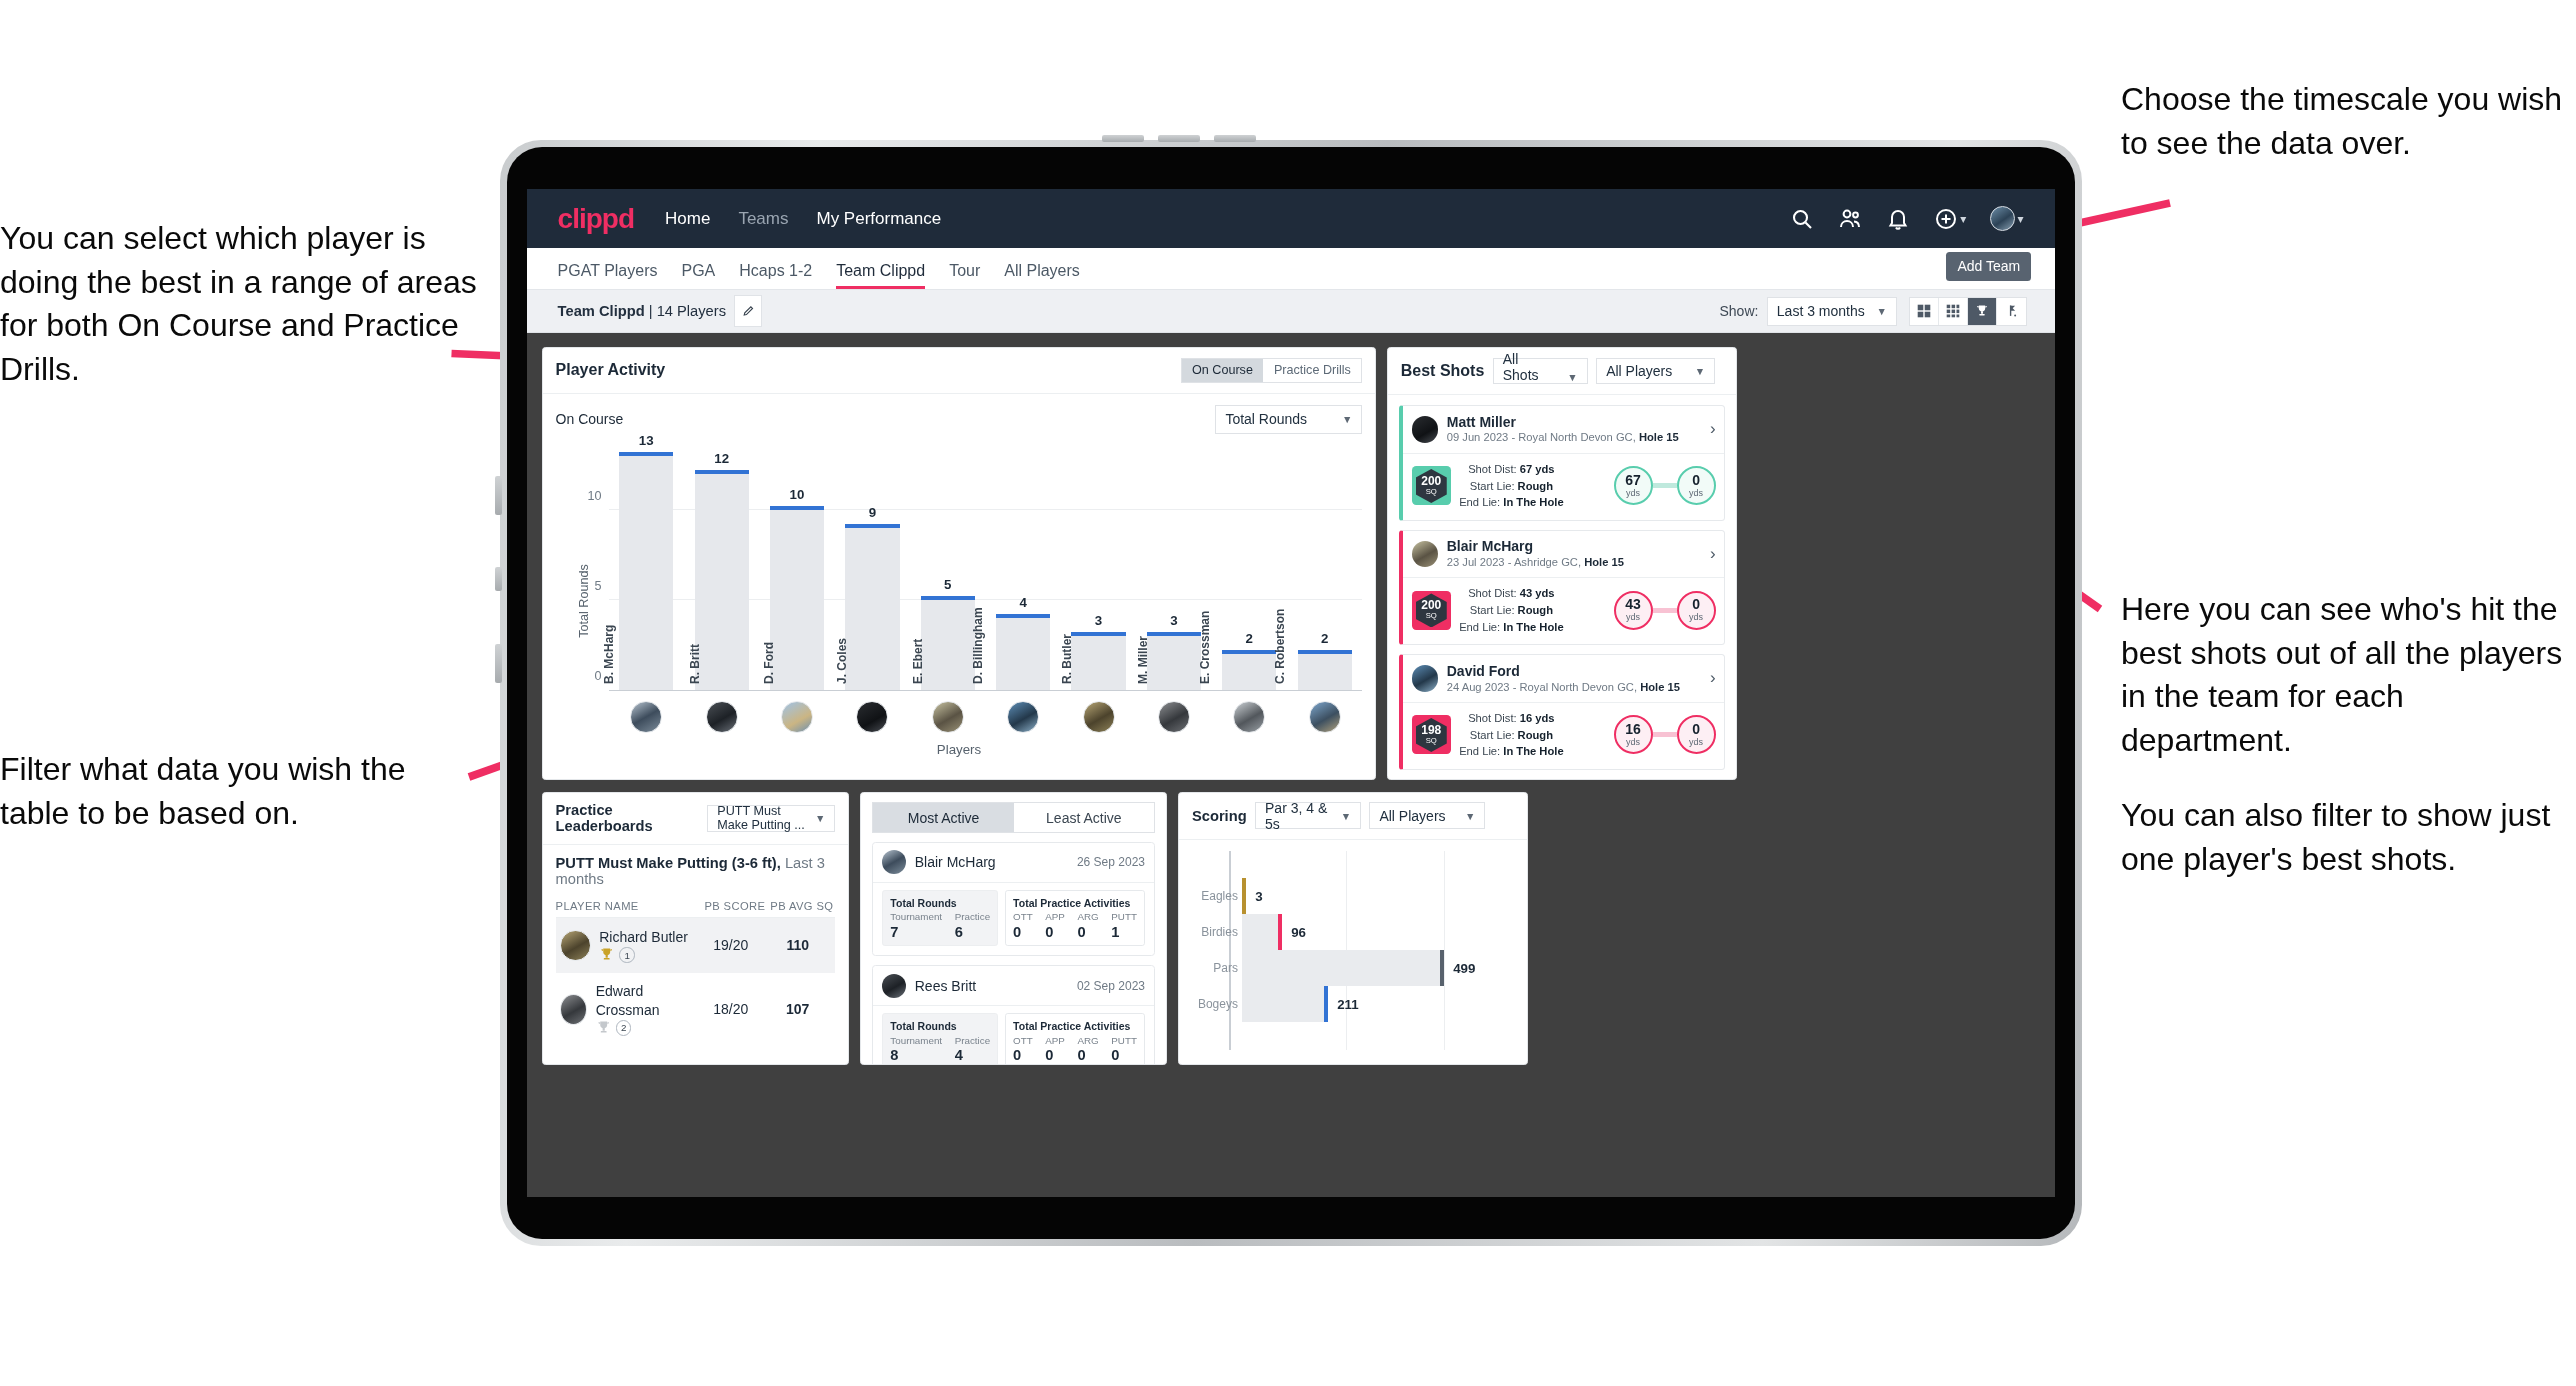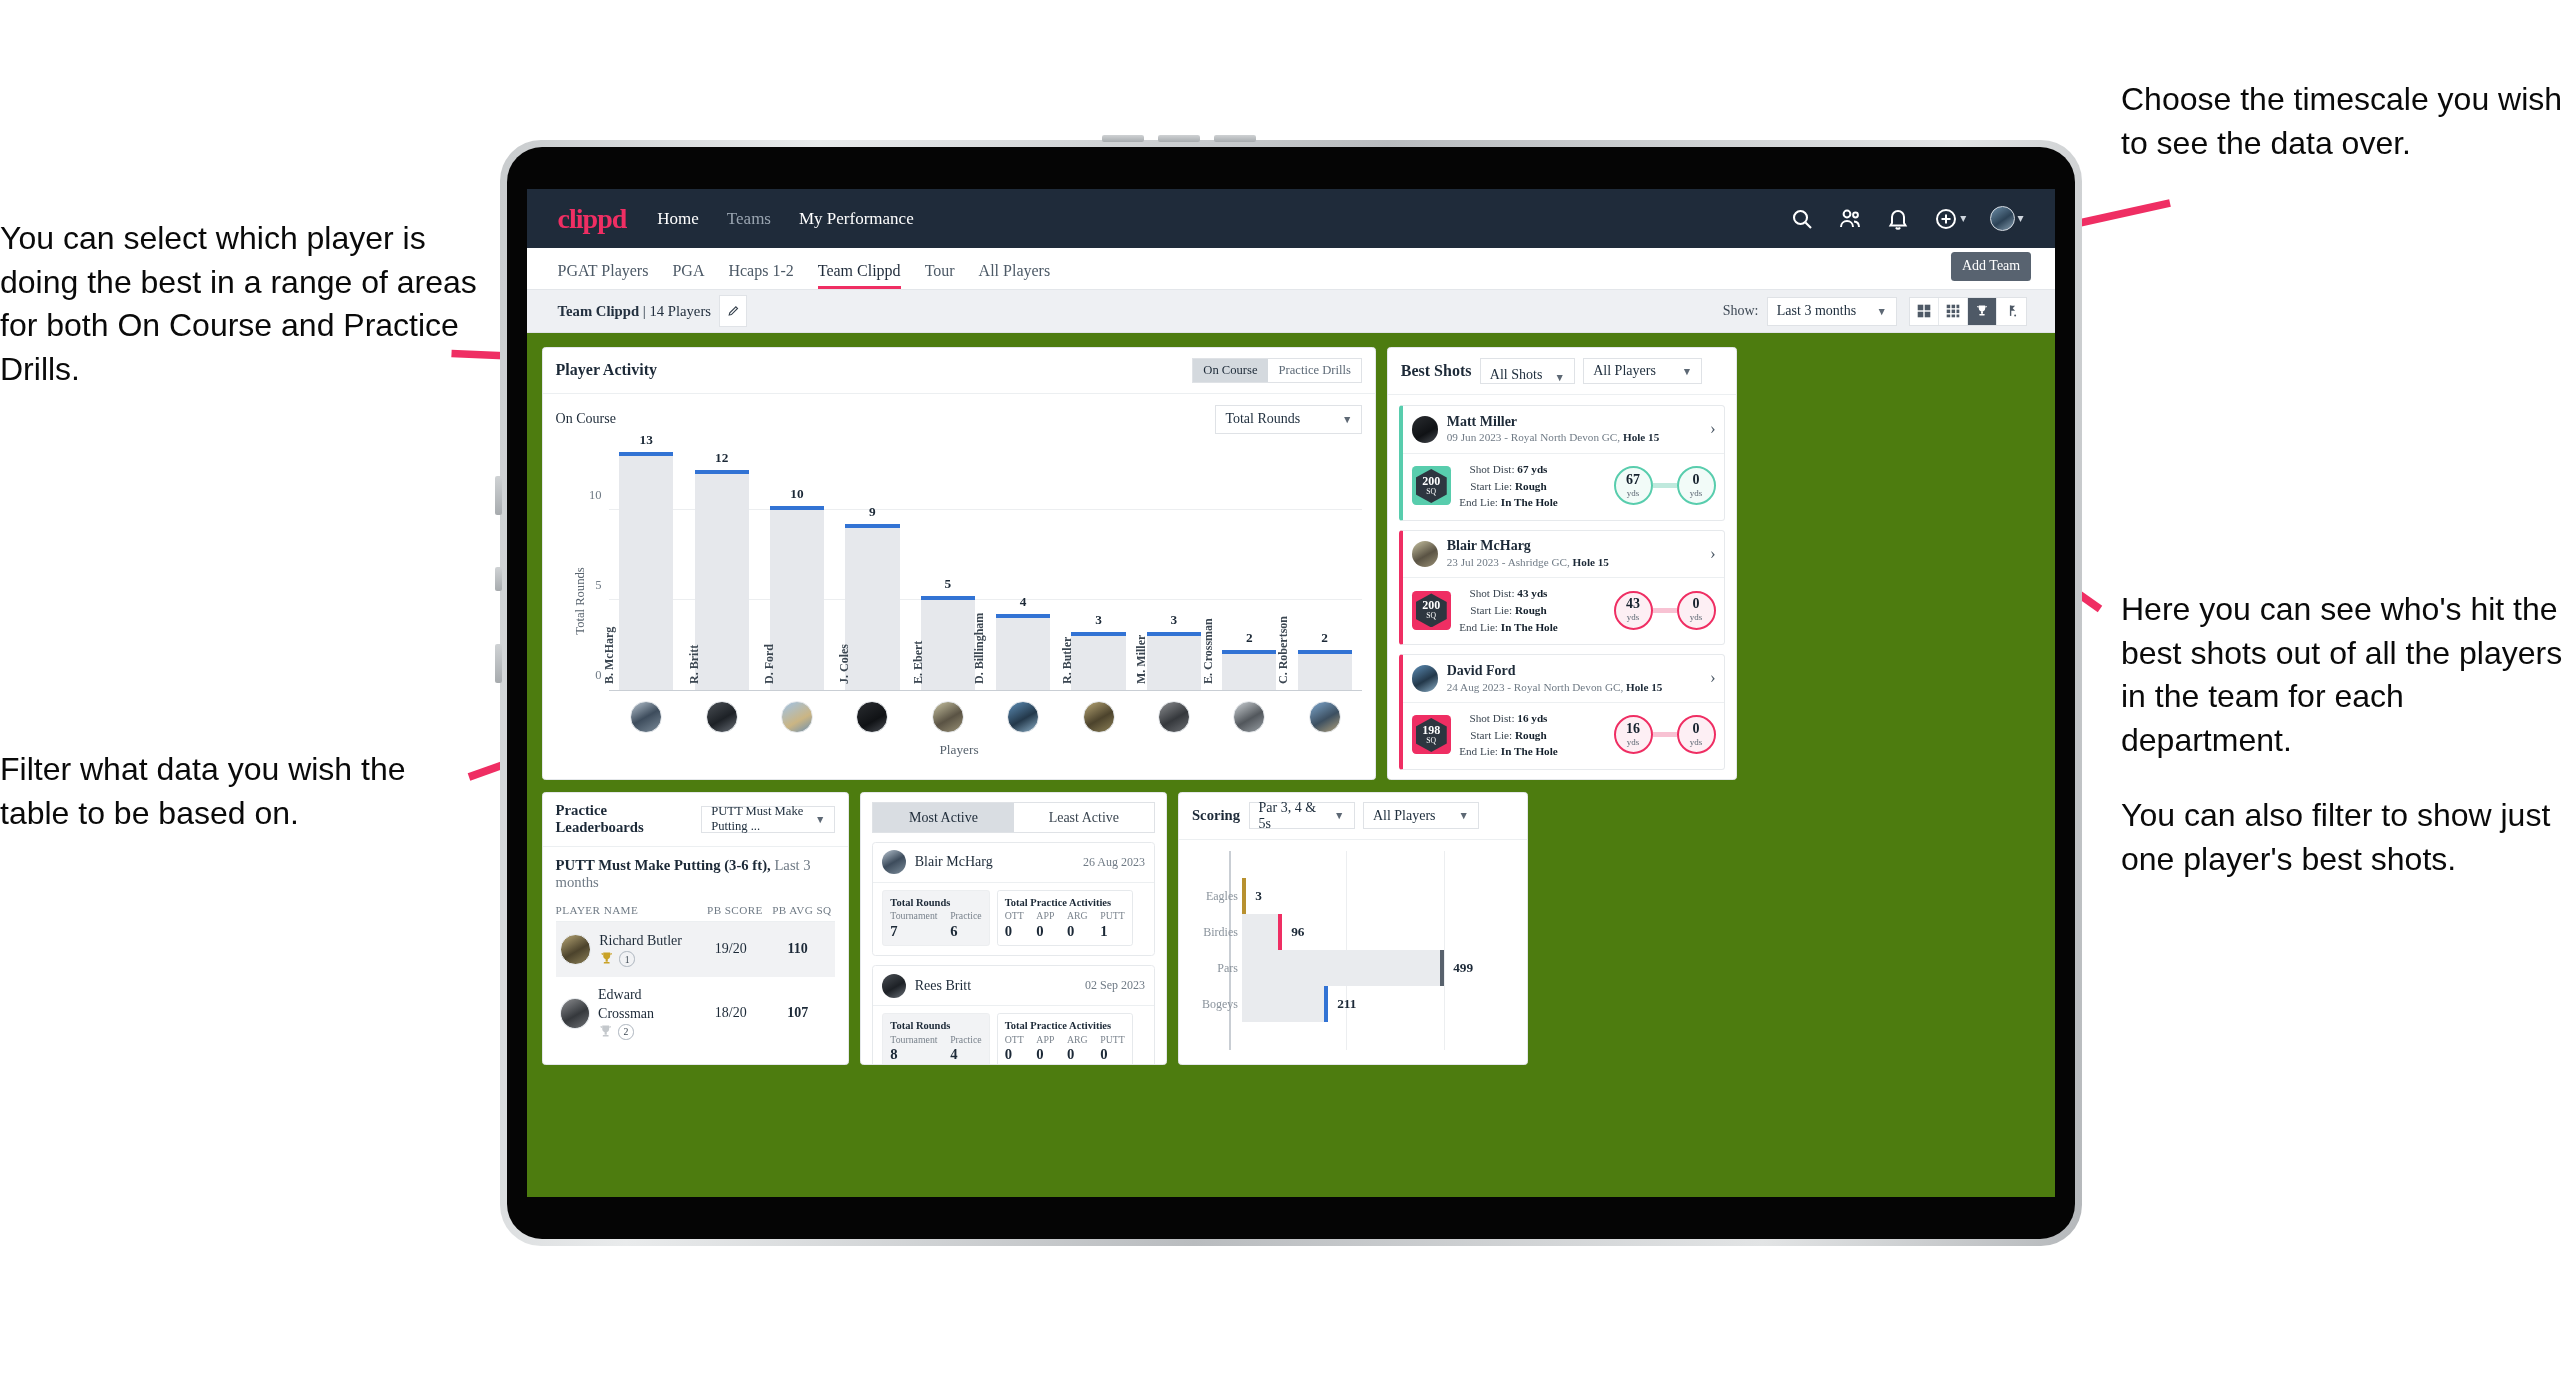--- a/index.html
+++ b/index.html
@@ -42,24 +42,23 @@
 
   .bezel {
     width: 100%; height: 100%;
     background: #050505;
     border-radius: 35px;
     padding: 42px 19.6px;
     overflow: hidden;
   }
   .screen {
     width: 100%; height: 100%;
-    background: #4d7c0f;
+    background: #404040;
     overflow: hidden;
     position: relative;
-    font-family: Liberation Serif, serif;
   }
 
   
   .topnav {
     height: 59px; background: #1f2b3a;
     display: flex; align-items: center;
     padding: 0 32px 0 31px;
   }
   .logo { color: #ef2e63; font-size: 28px; font-weight: 700; letter-spacing: -1px; margin-right: 31px; }
   .navlinks { display: flex; gap: 28px; align-items: center; }
@@ -757,21 +756,21 @@
         <div class="card ma-card">
           <div class="ma-tabs">
             <div class="ma-tab on">Most Active</div>
             <div class="ma-tab">Least Active</div>
           </div>
           <div class="ma-list" id="maList">
                 <div class="ma-item">
                   <div class="ma-hd">
                     <div class="ma-av" style="background:linear-gradient(150deg,#b9c6d2,#3d4c5c 50%,#7d8d9b)"></div>
                     <div class="ma-nm">Blair McHarg</div>
-                    <div class="ma-dt">26 Aug 2023</div>
+                    <div class="ma-dt">26 Sep 2023</div>
                   </div>
                   <div class="ma-body">
                     <div class="mbox fill">
                       <div class="mbox-t">Total Rounds</div>
                       <div class="mcols">
                         <div>
                           <div class="mcol-h">Tournament</div>
                           <div class="mcol-v">7</div>
                         </div>
                         <div>

